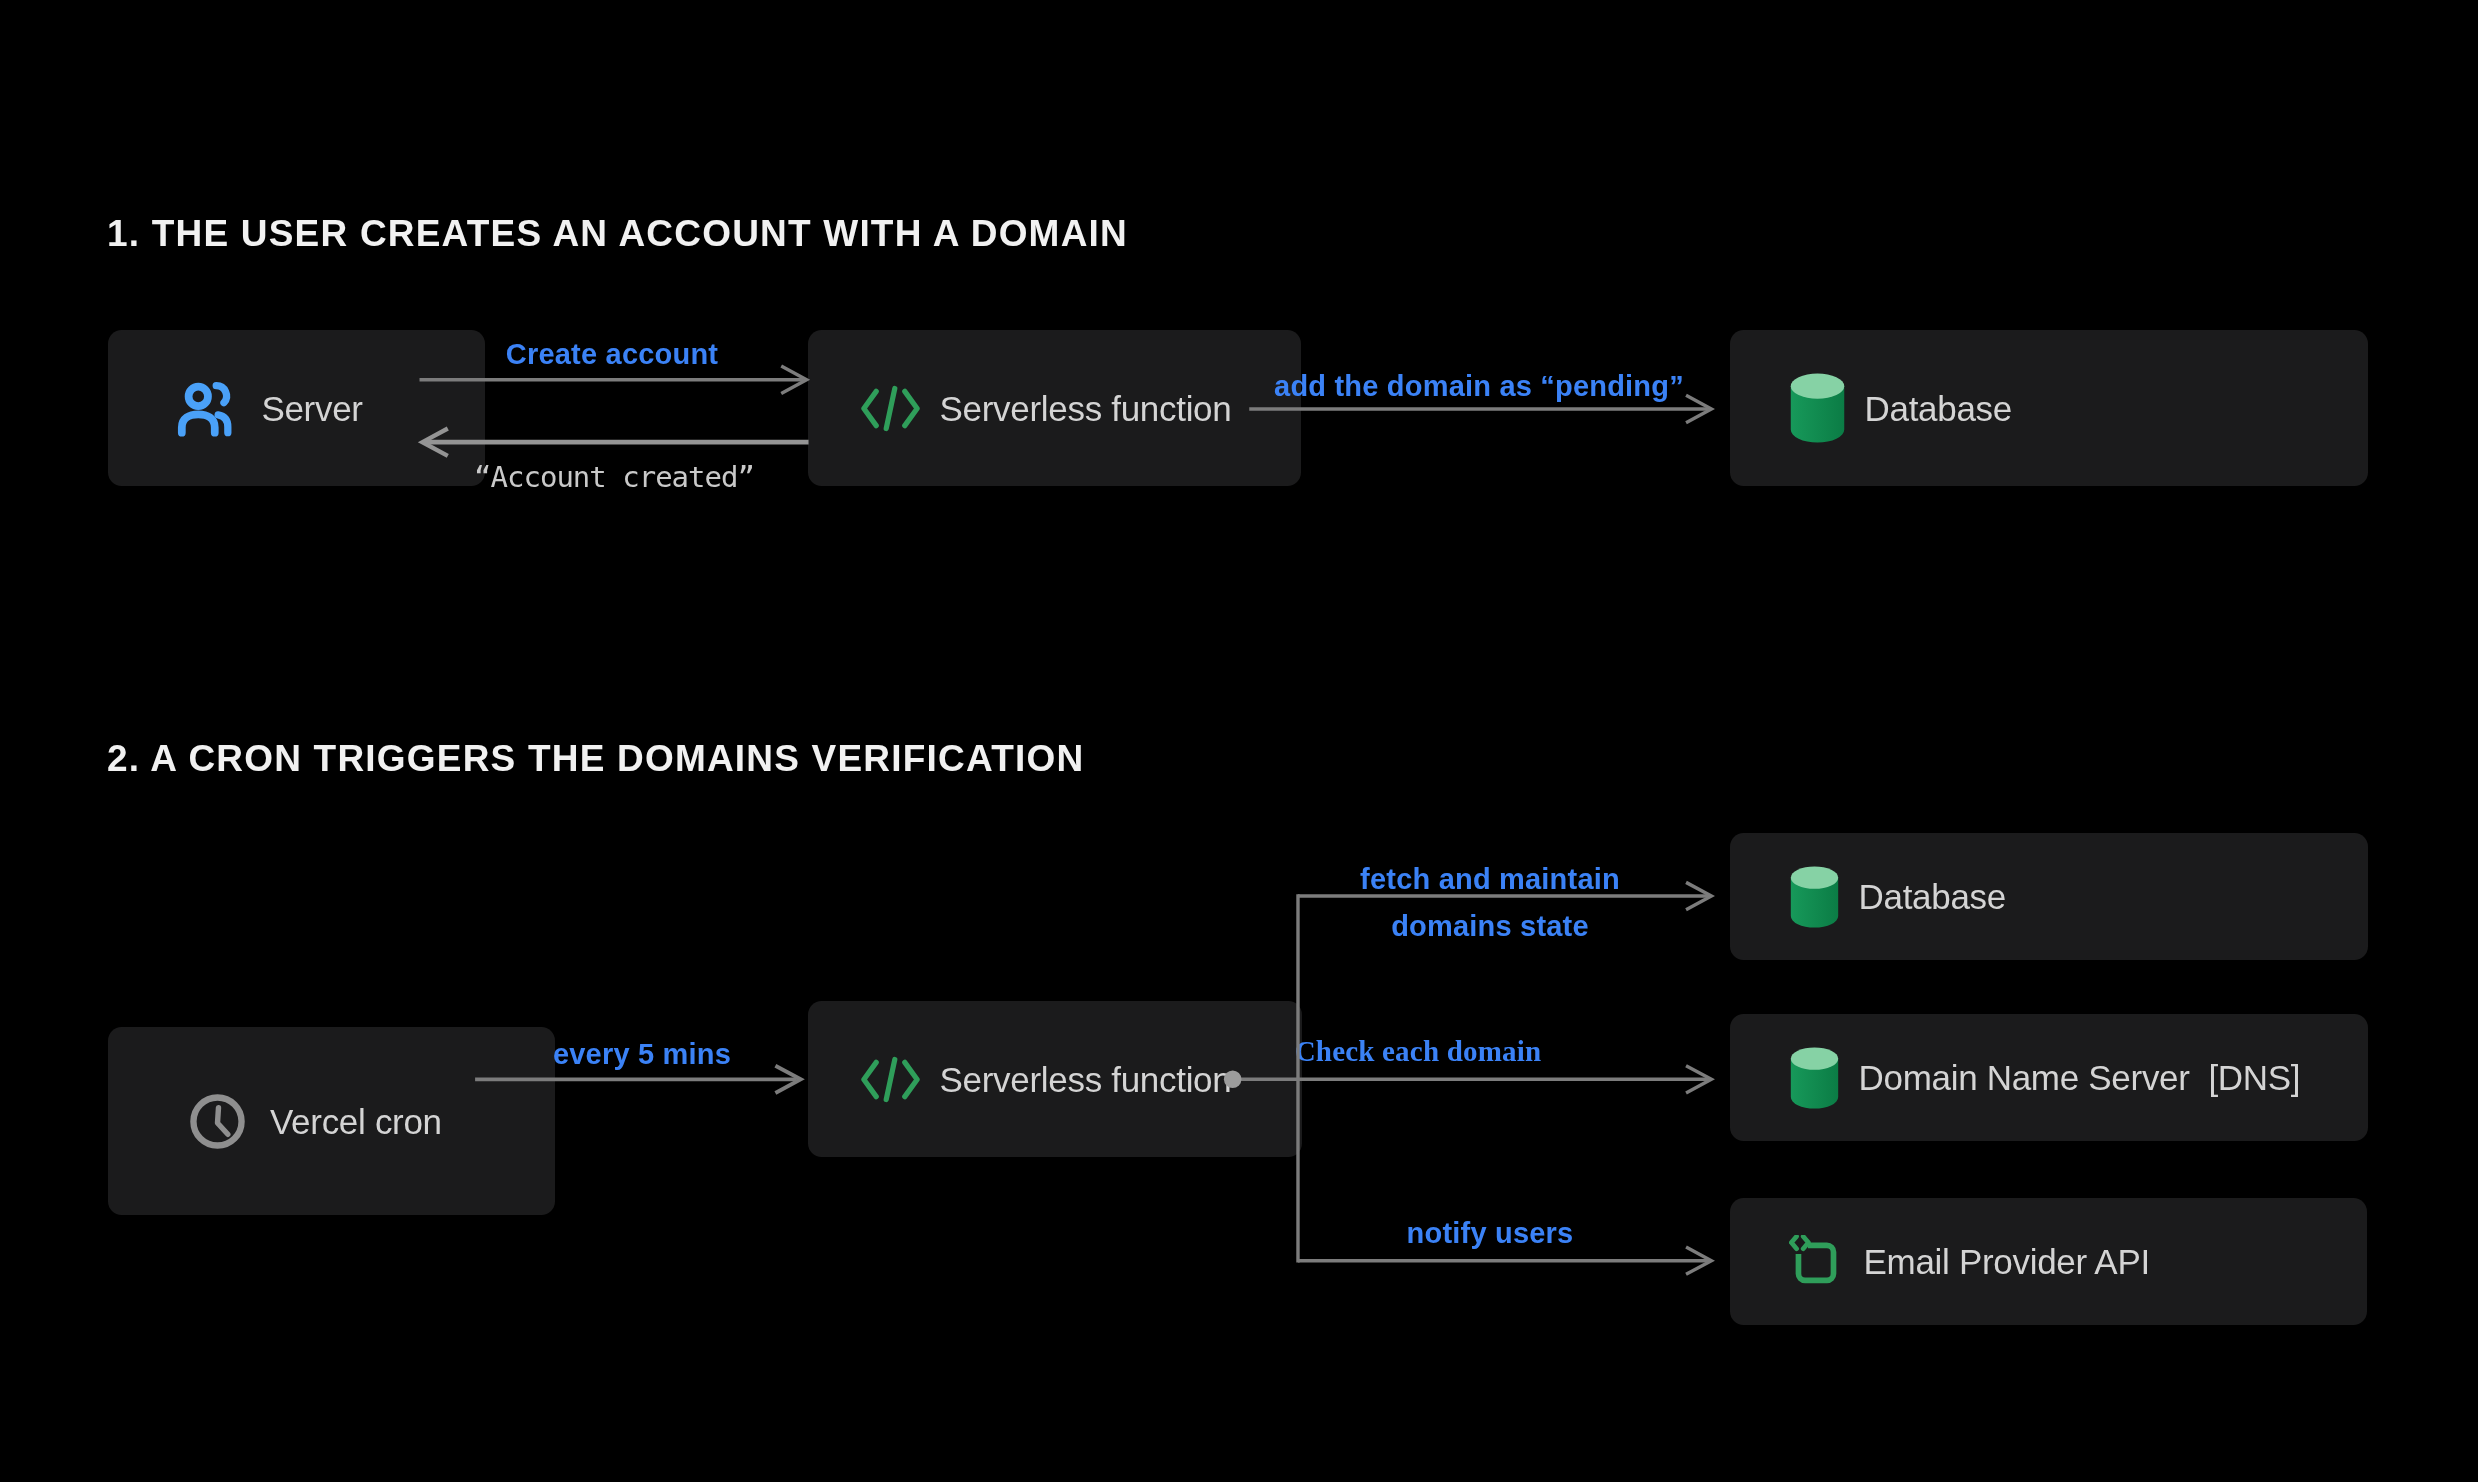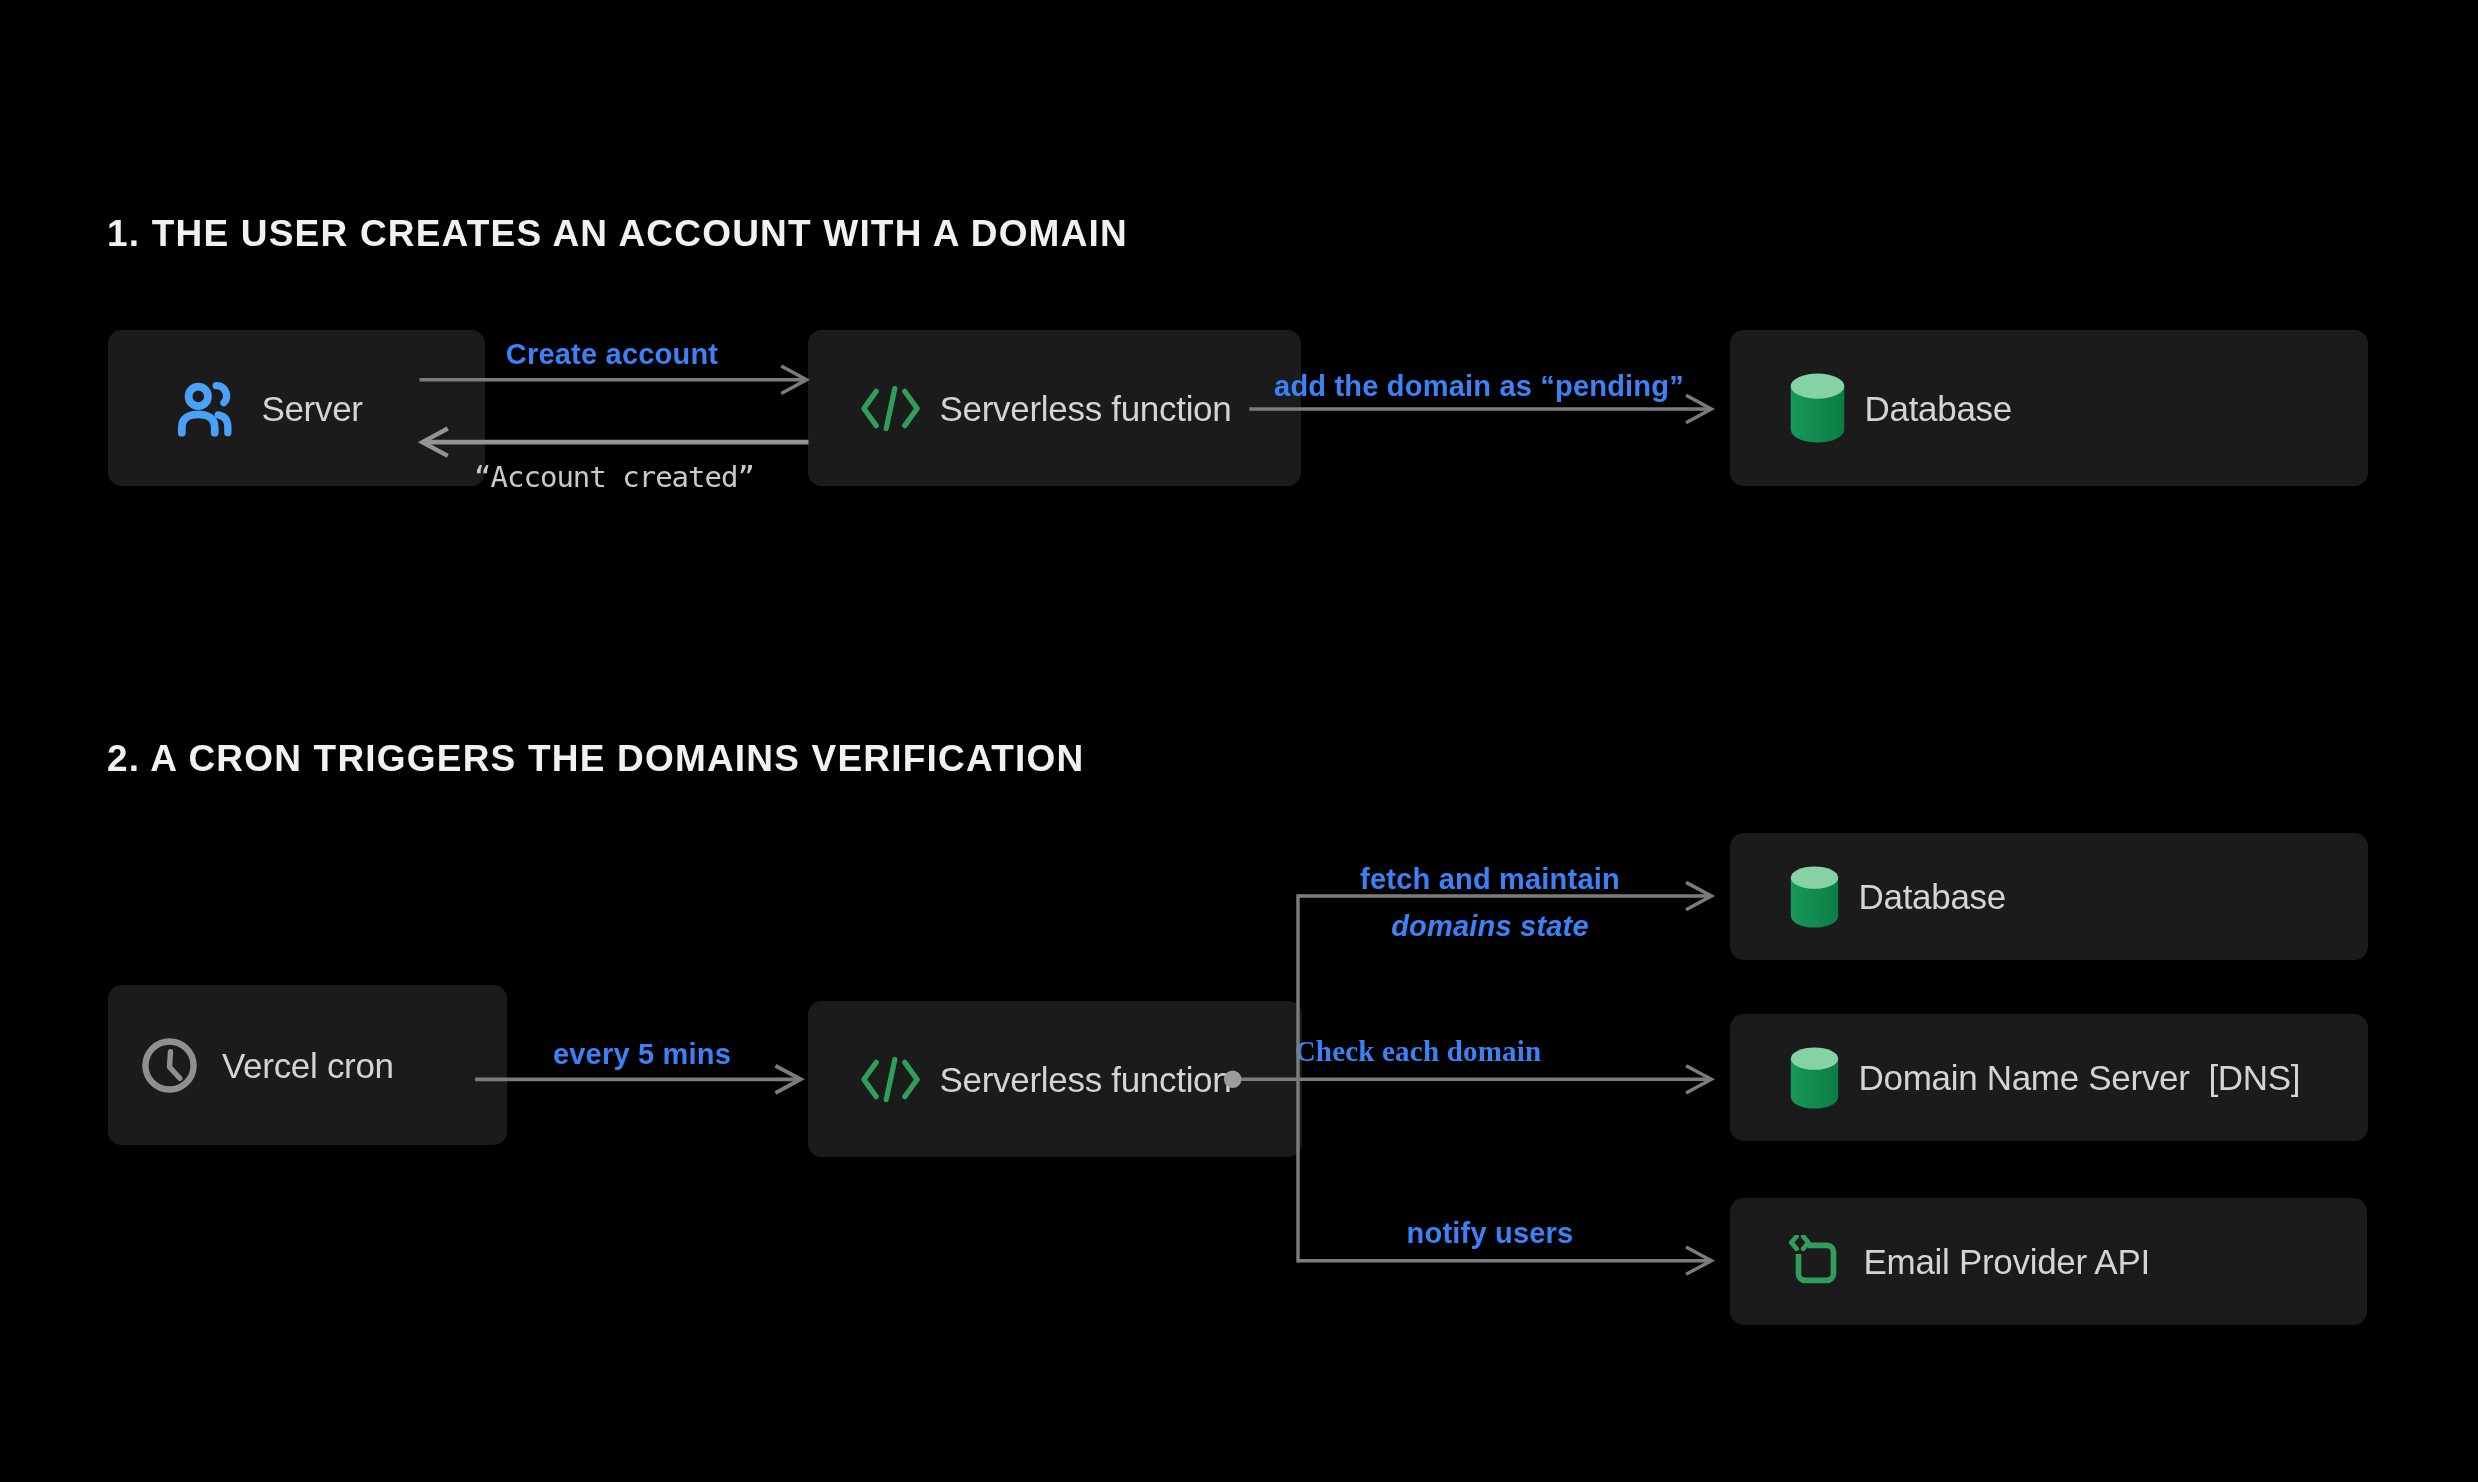--- a/index.html
+++ b/index.html
@@ -64,21 +64,21 @@
     </span>
     <span class="node-label">Database</span>
   </div>
 
   <div class="edge-label" style="left:612px;top:354px;">Create account</div>
   <div class="edge-label mono" style="left:614px;top:477px;">“Account created”</div>
   <div class="edge-label" style="left:1479px;top:386px;">add the domain as “pending”</div>
 
   <div class="section-title" style="left:107px;top:708px;">2. A CRON TRIGGERS THE DOMAINS VERIFICATION</div>
 
-  <div class="node" style="left:108px;top:985px;width:365px;height:160px;padding-left:34px;gap:25px;">
+  <div class="node" style="left:108px;top:1027px;width:365px;height:188px;padding-left:82px;gap:25px;">
     <span class="icon">
       <svg width="55" height="55" viewBox="0 0 56 56" fill="none">
         <circle cx="28" cy="28" r="24.5" stroke-width="6.5" stroke="#8f8f8f"></circle>
         <path d="M29 14 L28 29.5 L38.5 41" stroke-width="5.5" stroke-linecap="round" stroke-linejoin="round" stroke="#8f8f8f"></path>
       </svg>
     </span>
     <span class="node-label">Vercel cron</span>
   </div>
 
   <div class="node" style="left:808px;top:1001px;width:441px;height:156px;padding-left:53px;gap:19.5px;">
@@ -118,21 +118,21 @@
       <svg width="49" height="62" viewBox="0 0 56 72" fill="none">
         <path d="M0.5 13 L0.5 58 A27.5 13.5 0 0 0 55.5 58 L55.5 13 Z" fill="url(#dbGrad1)"></path>
         <ellipse cx="28" cy="13.5" rx="27.5" ry="13" fill="#86d2a5"></ellipse>
       </svg>
     </span>
     <span class="node-label">Domain Name Server  [DNS]</span>
   </div>
 
   <div class="edge-label" style="left:642px;top:1054px;">every 5 mins</div>
   <div class="edge-label" style="left:1490px;top:879px;">fetch and maintain</div>
-  <div class="edge-label" style="left:1490px;top:926px;font-style:italic;">domains state</div>
+  <div class="edge-label" style="left:1490px;top:926px;">domains state</div>
   <div class="edge-label" style="left:1418px;top:1051px;font-family:Liberation Serif, serif;">Check each domain</div>
   <div class="edge-label" style="left:1490px;top:1233px;">notify users</div>
 
   <svg id="connectors" width="2478" height="1482" viewBox="0 0 2541 1520">
 
     <g fill="none" stroke="#7c7c7c" stroke-width="3.5">
       <line x1="430" y1="389.5" x2="824" y2="389.5"></line>
       <path d="M801 375.5 L827 389.5 L801 403.5"></path>
     </g>
 

